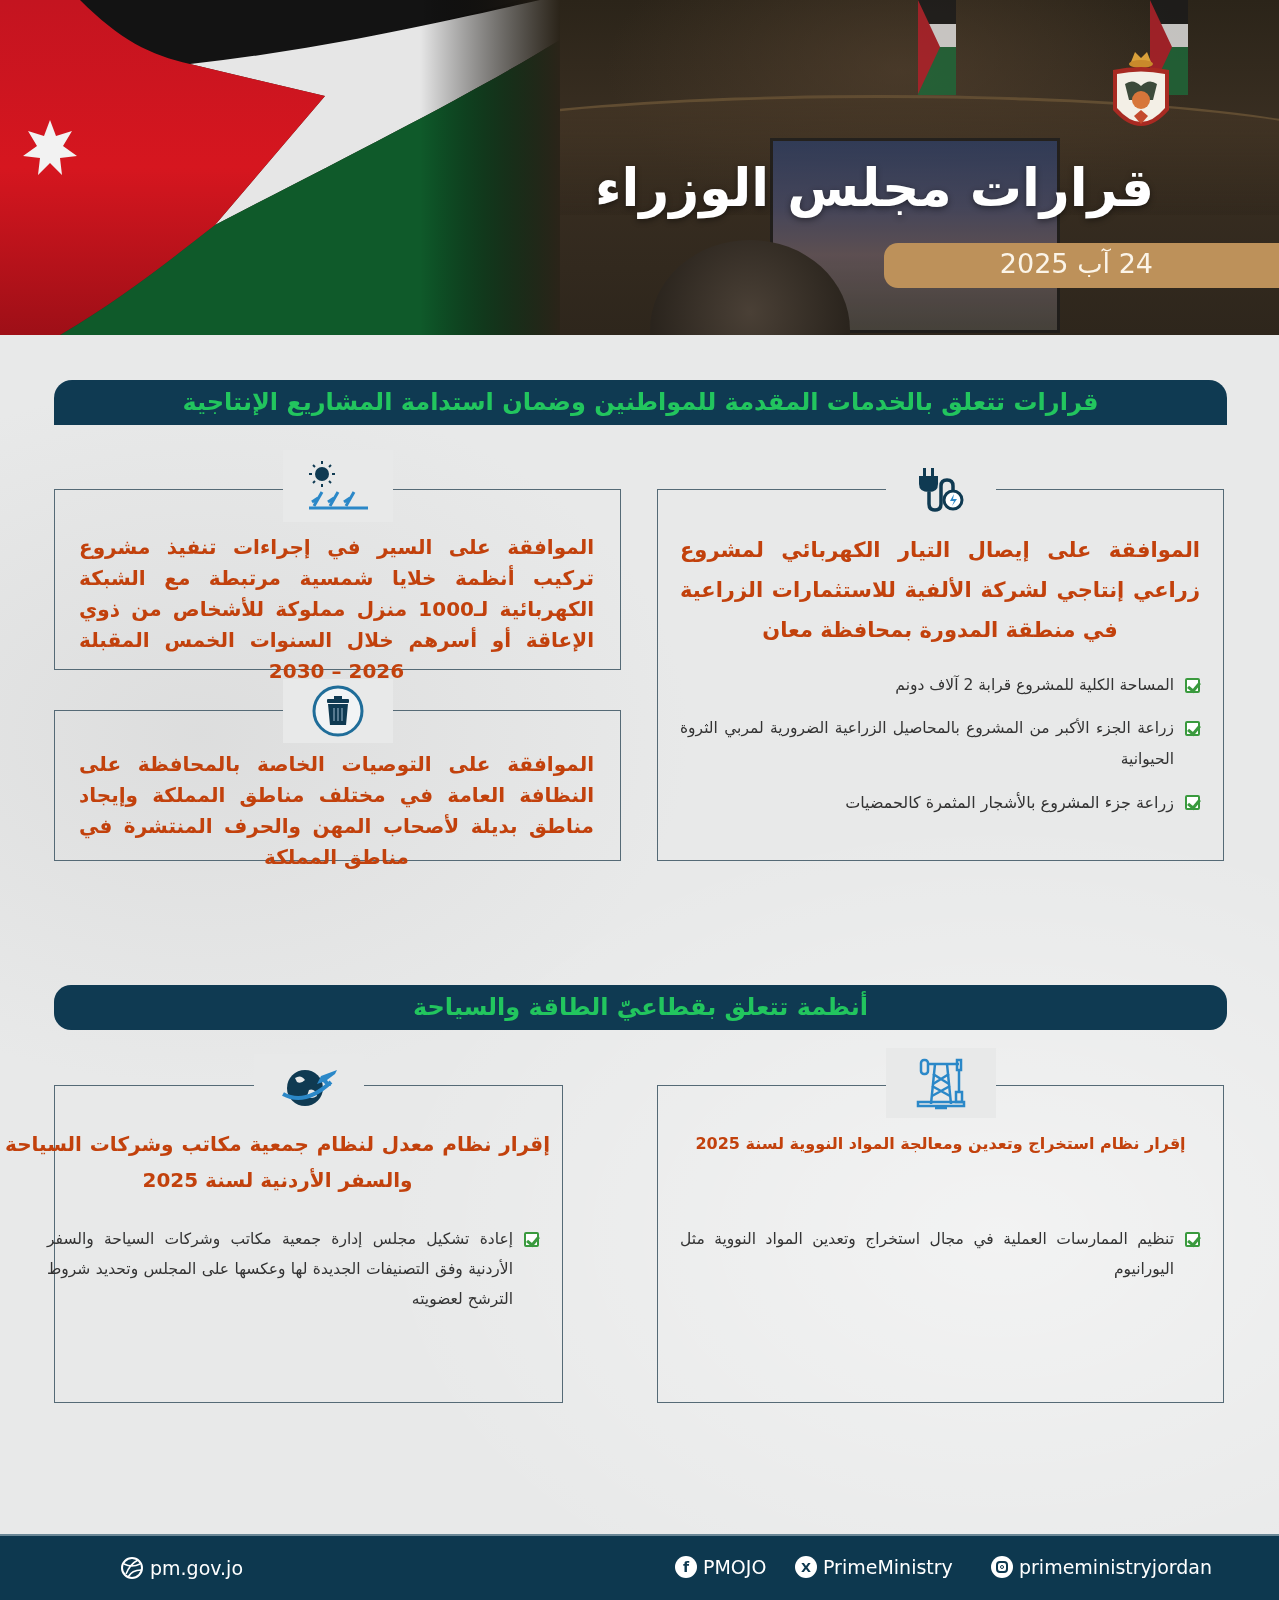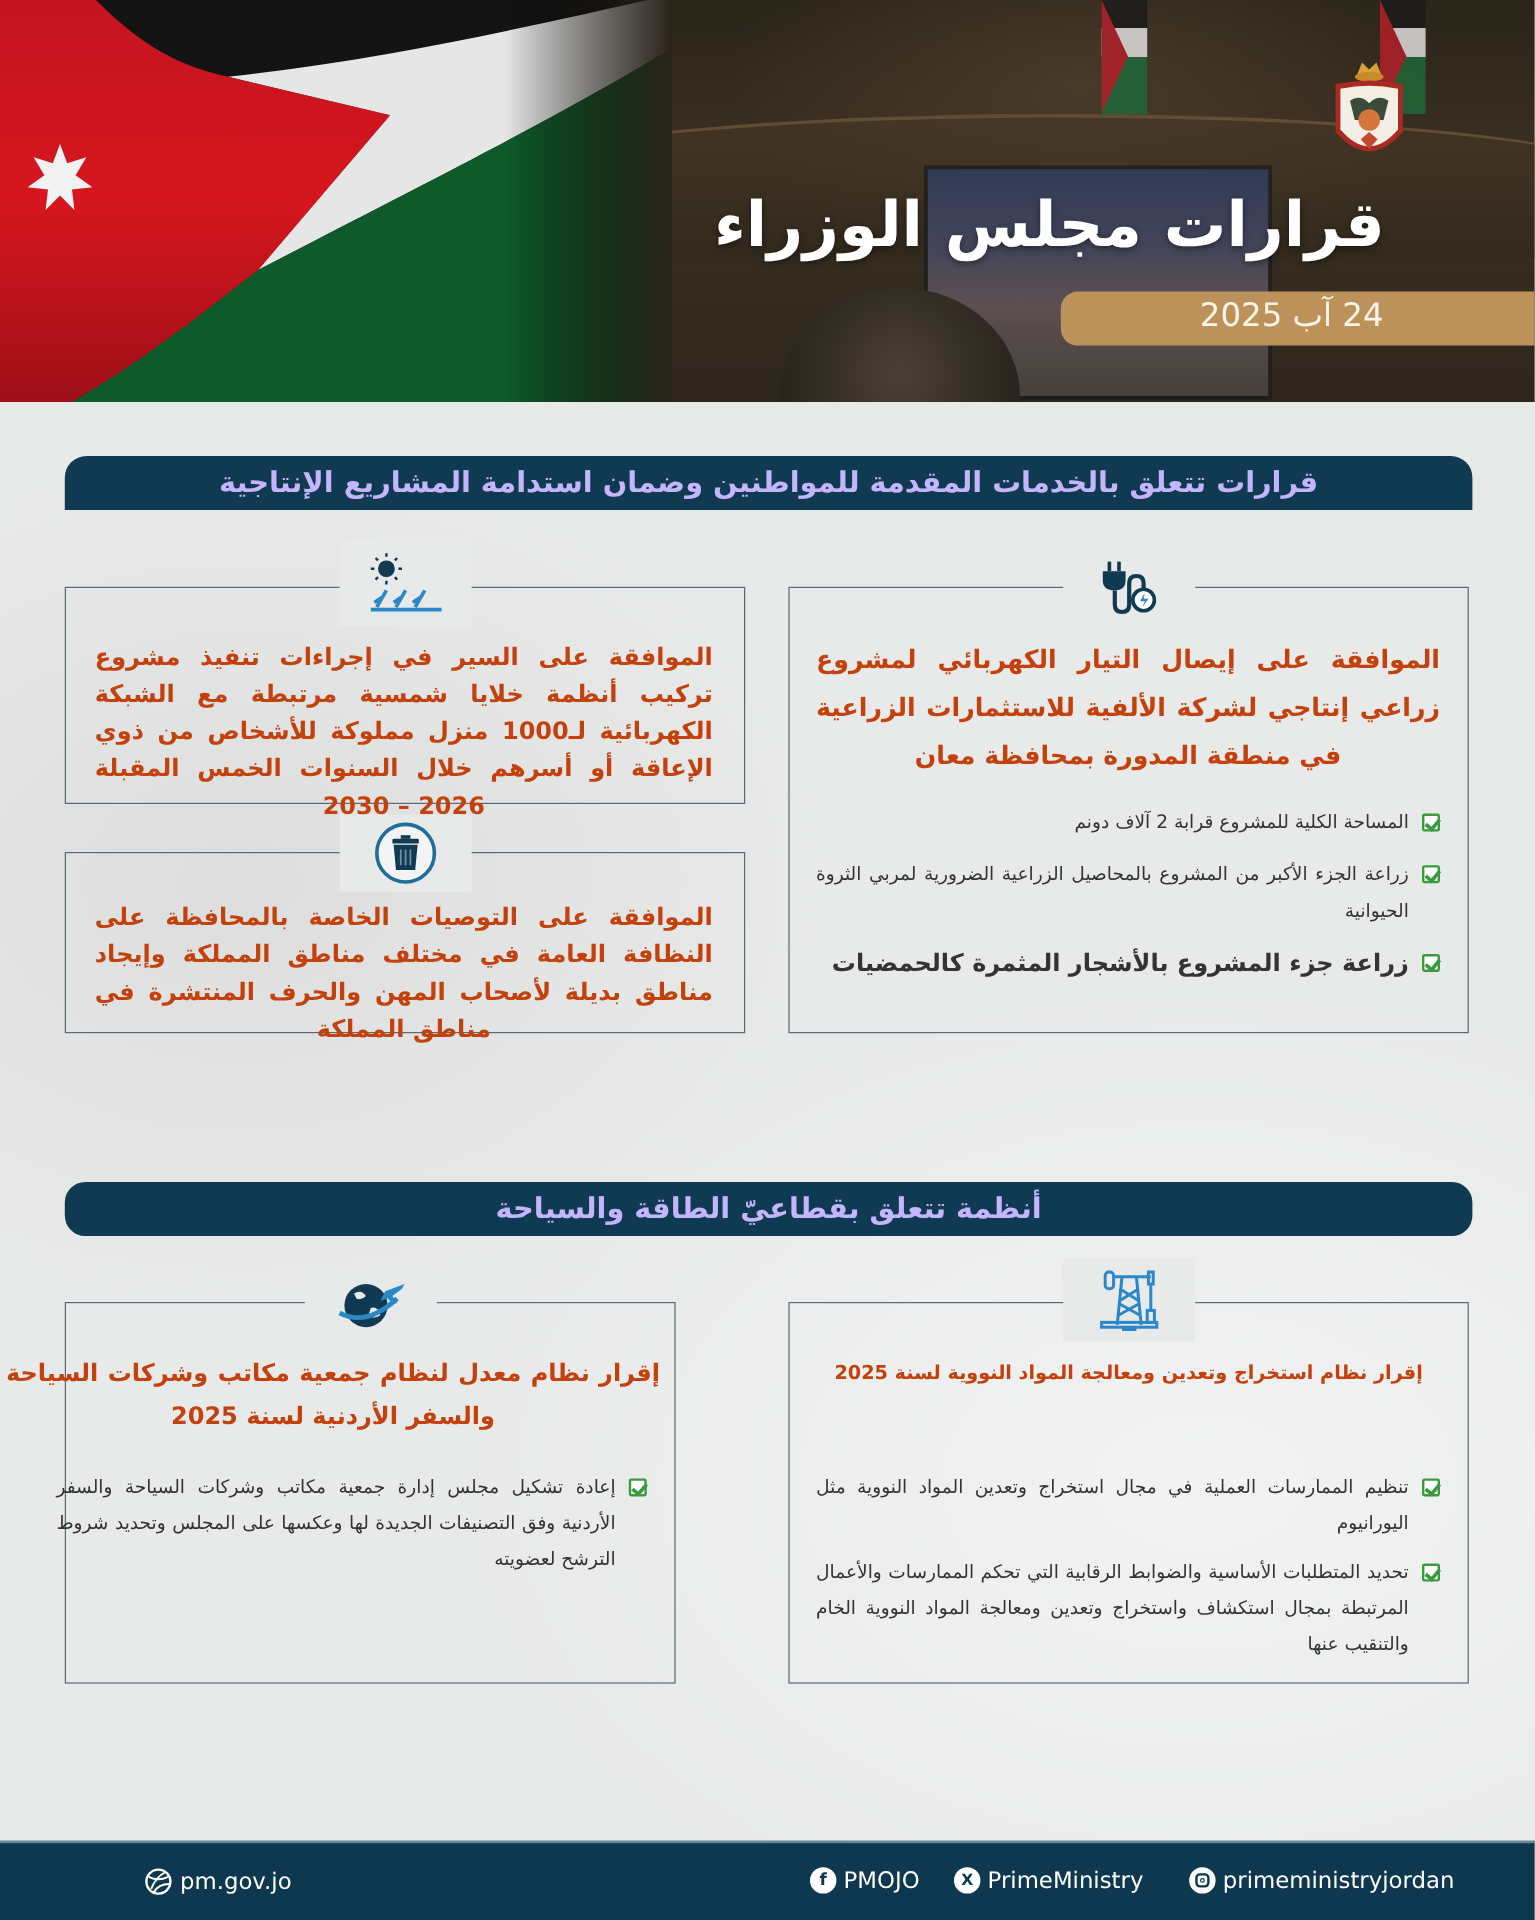--- a/index.html
+++ b/index.html
@@ -71,21 +71,21 @@
   .main-bg {
     position: absolute; left: 0; top: 335px; width: 1279px; height: 1200px;
     background:
       radial-gradient(ellipse 700px 500px at 200px 400px, rgba(200,200,200,0.35), rgba(0,0,0,0) 70%),
       radial-gradient(ellipse 900px 600px at 1000px 900px, rgba(255,255,255,0.45), rgba(0,0,0,0) 70%),
       #e8e9e9;
   }
   .section-banner {
     position: absolute; left: 54px; width: 1173px; height: 45px;
     background: #0f3a52; border-radius: 18px 18px 0 0;
-    color: #c4b5fd; direction: rtl; text-align: center;
+    color: #22c55e; direction: rtl; text-align: center;
     font-family: "DejaVu Sans", sans-serif; font-weight: bold; font-size: 24px;
     line-height: 45px; white-space: nowrap;
   }
   .card {
     position: absolute;
     border: 1.5px solid #556a76;
   }
   .card-icon-wrap {
     position: absolute; top: -32px; width: 110px; height: 64px;
     left: 50%; margin-left: -55px;
@@ -201,21 +201,21 @@
   <div class="card-title" style="right:23px; top:40px; width:520px; font-size:21px; line-height:40px;">الموافقة على إيصال التيار الكهربائي لمشروع زراعي إنتاجي لشركة الألفية للاستثمارات الزراعية في منطقة المدورة بمحافظة معان</div>
   <ul class="bullets" style="right:23px; top:180px; width:520px;">
     <li style="font-size:15.5px; line-height:31px; margin-bottom:12px;">
       <span class="check" style="top:8px;"></span>
       <span>المساحة الكلية للمشروع قرابة 2 آلاف دونم</span>
     </li>
     <li style="font-size:15.5px; line-height:31px; margin-bottom:12px;">
       <span class="check" style="top:8px;"></span>
       <span>زراعة الجزء الأكبر من المشروع بالمحاصيل الزراعية الضرورية لمربي الثروة الحيوانية</span>
     </li>
-    <li style="font-size:20px; line-height:31px;font-weight:bold;">
+    <li style="font-size:16px; line-height:31px;">
       <span class="check" style="top:8px;"></span>
       <span>زراعة جزء المشروع بالأشجار المثمرة كالحمضيات</span>
     </li>
   </ul>
 </div>
 
 <div class="card" style="left:54px; top:489px; width:567px; height:181px;">
   <div class="card-icon-wrap" style="top:-40px; height:72px;">
     <svg width="64" height="56" viewBox="0 0 64 56">
       <circle cx="16" cy="16" r="7" fill="#0f3a52"></circle>
@@ -274,24 +274,20 @@
         <line x1="20" y1="52" x2="32" y2="52"></line>
       </g>
     </svg>
   </div>
   <div class="card-title" style="right:10px; top:40px; width:545px; font-size:16px; line-height:36px;">إقرار نظام استخراج وتعدين ومعالجة المواد النووية لسنة 2025</div>
   <ul class="bullets" style="right:23px; top:138px; width:520px;">
     <li style="font-size:15.5px; line-height:30px; margin-bottom:11px;">
       <span class="check" style="top:8px;"></span>
       <span>تنظيم الممارسات العملية في مجال استخراج وتعدين المواد النووية مثل اليورانيوم</span>
     </li>
-    <li style="font-size:15.5px; line-height:30px;">
-      <span class="check" style="top:8px;"></span>
-      <span>تحديد المتطلبات الأساسية والضوابط الرقابية التي تحكم الممارسات والأعمال المرتبطة بمجال استكشاف واستخراج وتعدين ومعالجة المواد النووية الخام والتنقيب عنها</span>
-    </li>
   </ul>
 </div>
 
 <div class="card" style="left:54px; top:1085px; width:509px; height:318px;">
   <div class="card-icon-wrap">
     <svg width="60" height="48" viewBox="0 0 60 48">
       <circle cx="26" cy="26" r="18" fill="#0f3a52"></circle>
       <path d="M16 16 Q22 12 26 18 Q22 22 18 20 Z M30 28 Q36 26 38 34 Q32 38 28 34 Z" fill="#e8e9e9"></path>
       <path d="M4 32 Q26 44 52 20" stroke="#2b88c8" stroke-width="4" fill="none"></path>
       <path d="M42 14 L58 8 L56 12 L48 18 L52 24 L48 24 L44 20 L38 22 Z" fill="#2b88c8"></path>

